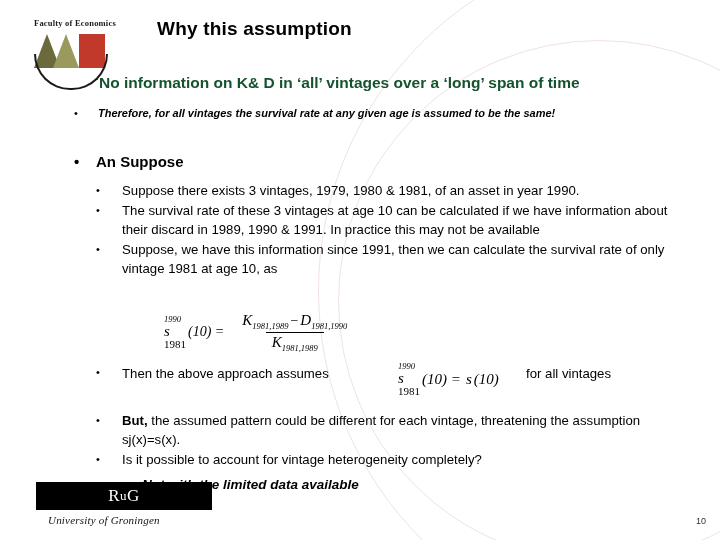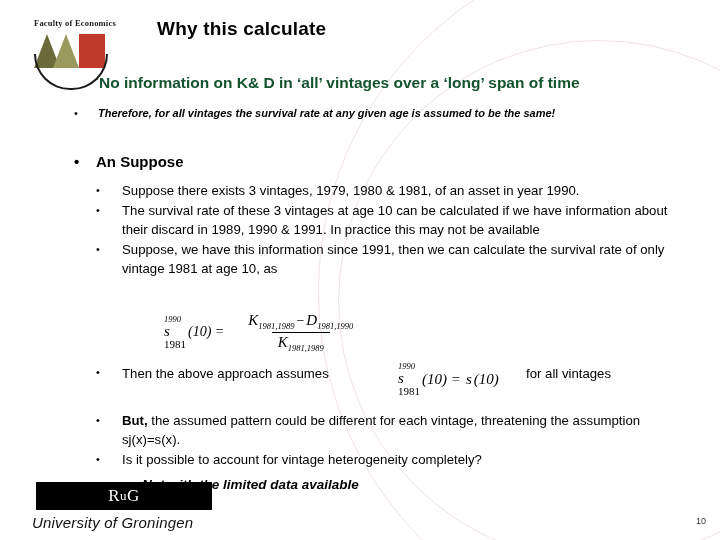--- a/index.html
+++ b/index.html
@@ -203,21 +203,21 @@
     font-size: 8.5px;
     font-style: italic;
   }
   .sub-t {
     font-size: 11px;
   }
   .frac {
     display: inline-flex;
     flex-direction: column;
     align-items: center;
-    margin: 0 18px;
+    margin: 0 12px;
     vertical-align: middle;
   }
   .frac .num {
     padding: 0 6px 1px 6px;
     white-space: nowrap;
   }
   .frac .den {
     border-top: 1px solid #000;
     padding: 1px 6px 0 6px;
     white-space: nowrap;
@@ -296,25 +296,25 @@
     align-items: center;
     justify-content: center;
     font-size: 17px;
     letter-spacing: 0.5px;
   }
   .rug-box .u {
     font-size: 13px;
   }
   .rug-sub {
     position: absolute;
-    left: 32px;
+    left: 48px;
     top: 514px;
-    font-family: Liberation Sans, sans-serif;
-    font-style: italic;
-    font-size: 15px;
+    font-family: Liberation Serif, serif;
+    font-style: italic;
+    font-size: 11px;
     color: #111;
     letter-spacing: 0.2px;
   }
   .rug-sub b {
     font-weight: normal;
   }
 
   .page-num {
     position: absolute;
     right: 14px;
@@ -335,21 +335,21 @@
   <div class="logo-block">
     <div class="faculty-text">Faculty of Economics</div>
     <div class="logo-mark">
       <div class="tri tri-a"></div>
       <div class="tri tri-b"></div>
       <div class="sq-c"></div>
       <div class="logo-arc"></div>
     </div>
   </div>
 
-  <div class="title">Why this calculate</div>
+  <div class="title">Why this assumption</div>
 
   <div class="subtitle">No information on K&amp; D in ‘all’ vintages over a ‘long’ span of time</div>
 
   <div class="lvl1-note">
     <span class="bullet">•</span>
     <span class="txt">Therefore, for all vintages the survival rate at any given age is assumed to be the same!</span>
   </div>
 
   <div class="example-head">
     <span class="bullet">•</span><span>An Suppose</span>

